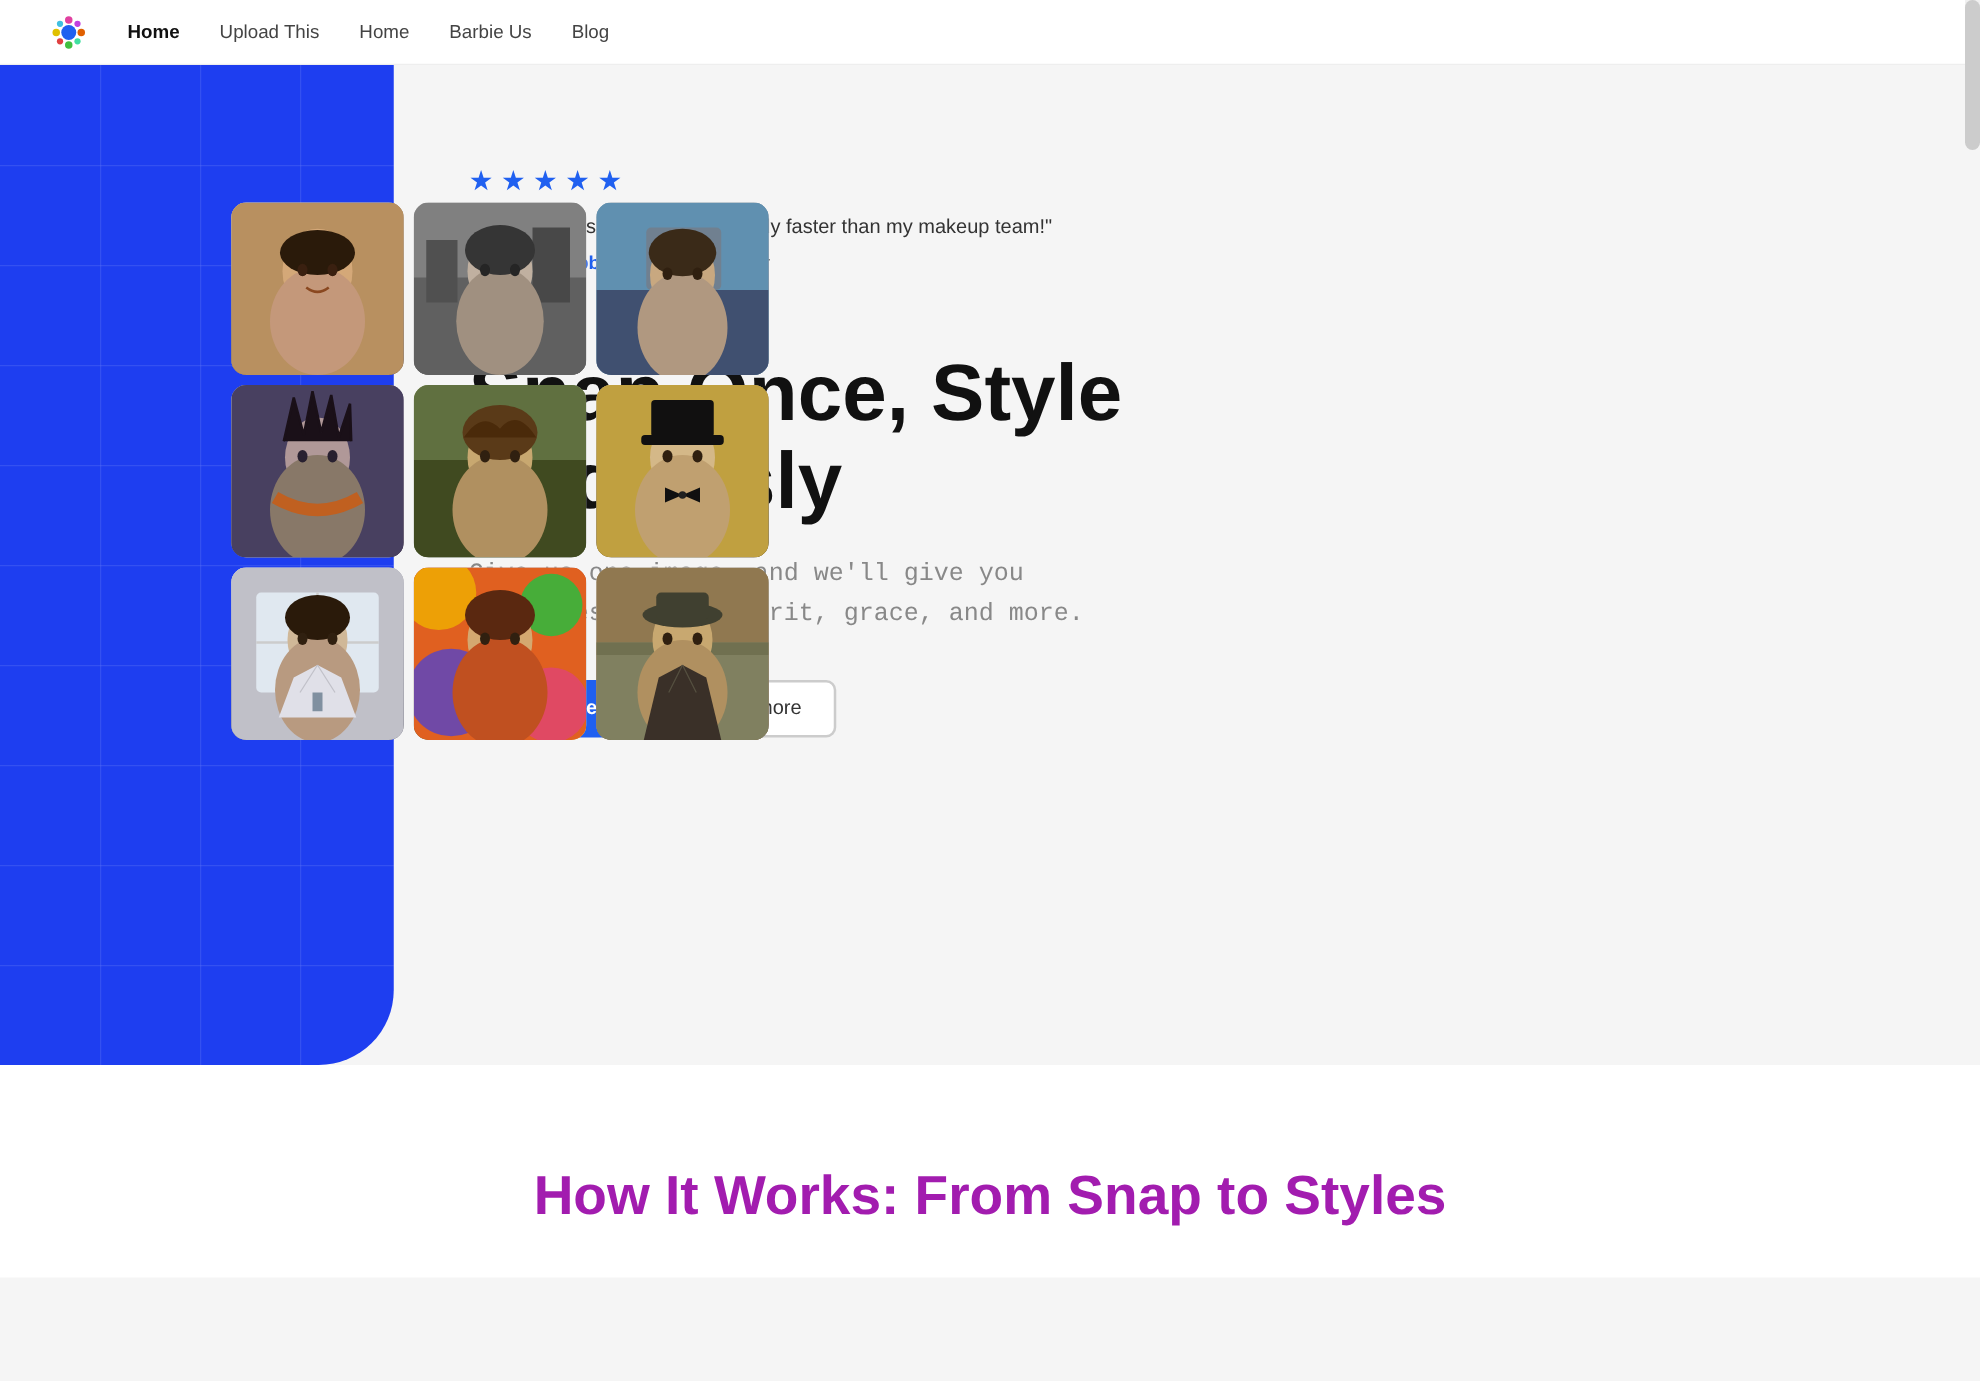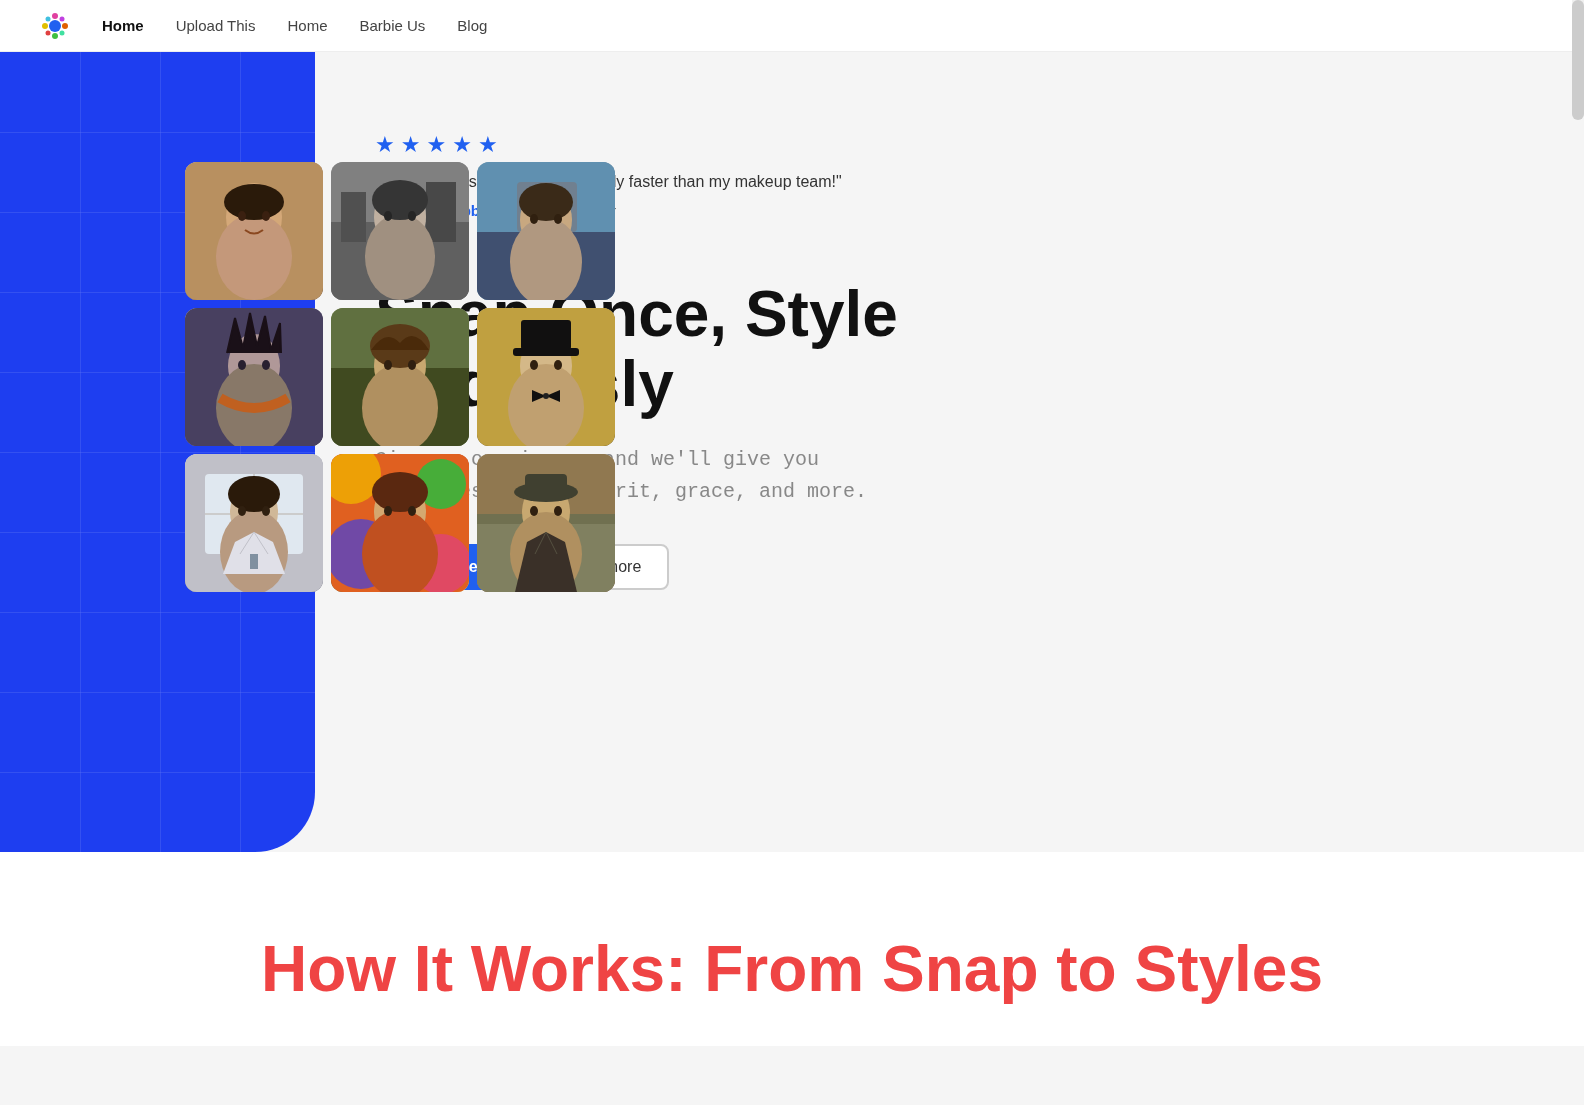--- a/index.html
+++ b/index.html
@@ -218,23 +218,23 @@
       cursor: pointer;
     }
 
     
     .bottom-section {
       background: #fff;
       padding: 80px 200px 40px;
       text-align: center;
     }
     .bottom-headline {
-      font-size: 64px;
+      font-size: 44px;
       font-weight: 800;
-      color: #ef4444;
+      color: #a21caf;
     }
   </style>
 </head>
 <body>
 
 <nav>
   <div class="nav-logo">
     <svg class="logo-icon" viewBox="0 0 30 30">
       <circle cx="15" cy="15" r="6" fill="#2060f0"></circle>
       <circle cx="15" cy="5" r="3" fill="#e040a0"></circle>

